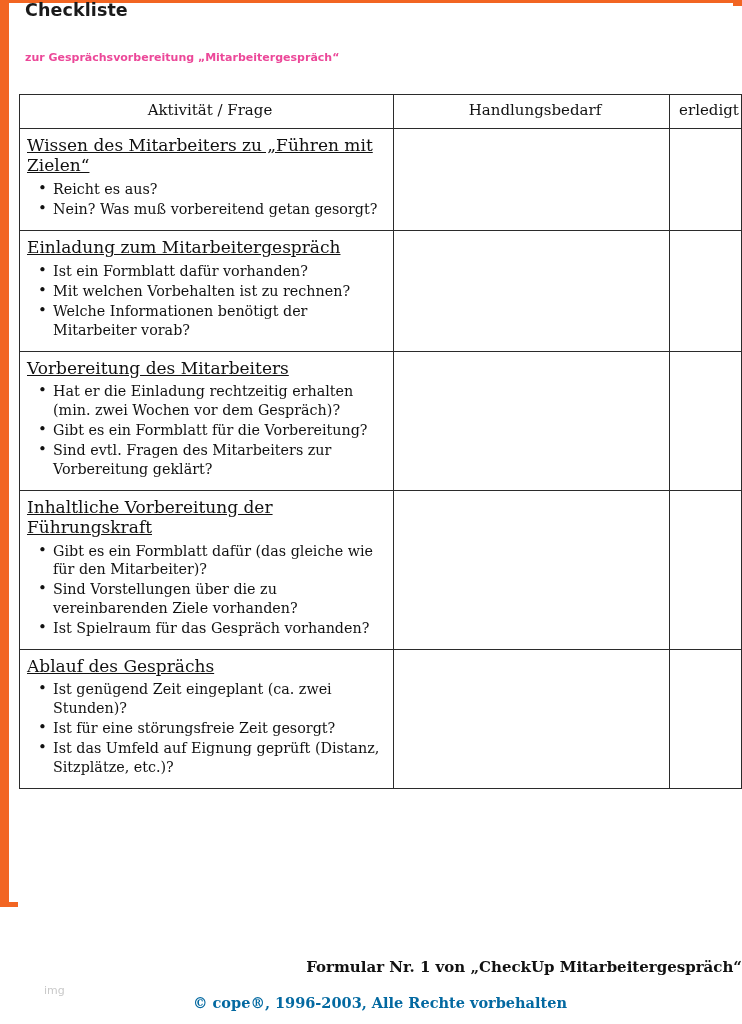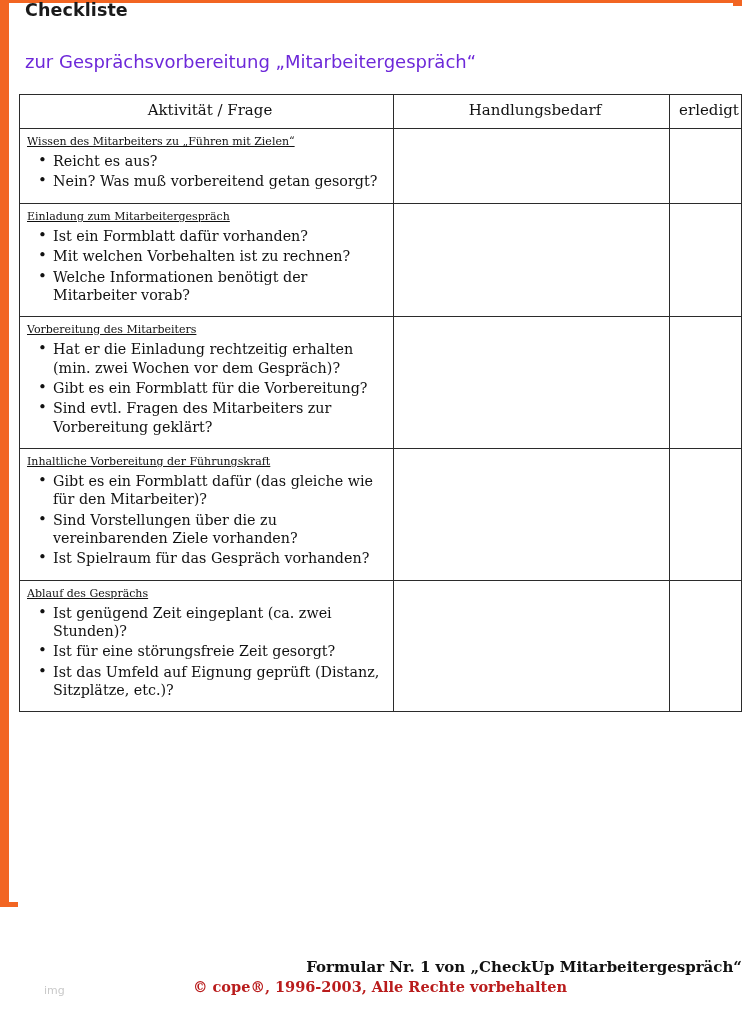--- a/index.html
+++ b/index.html
@@ -41,23 +41,23 @@
     top: -6px;
     font-size: 17.5px;
     font-weight: bold;
     color: #1a1a1a;
     letter-spacing: 0.1px;
   }
   .doc-subtitle {
     position: absolute;
     left: 7px;
     top: 45px;
-    font-size: 18px;
-    font-weight: normal;
-    color: #6d28d9;
+    font-size: 11px;
+    font-weight: bold;
+    color: #ec4899;
   }
   table.checklist {
     position: absolute;
     left: 1px;
     top: 88px;
     width: 722px;
     border-collapse: collapse;
     table-layout: fixed;
   }
   table.checklist td, table.checklist th {
@@ -78,21 +78,21 @@
   .hdr-text {
     font-size: 15px;
     color: #111;
     padding: 6px 0 0 7px;
     font-family: "DejaVu Serif", serif;
   }
   .cell-inner {
     padding: 6px 6px 8px 7px;
   }
   .grp-title {
-    font-size: 11px;
+    font-size: 17px;
     color: #111;
     text-decoration: underline;
     font-family: "DejaVu Serif", serif;
     margin: 0 0 2px 0;
     line-height: 1.2;
   }
   ul.items {
     margin: 4px;
     padding: 0 0 0 20px;
     list-style: none;
@@ -123,23 +123,23 @@
   .footer-line1 {
     font-size: 15px;
     font-weight: bold;
     color: #111;
     font-family: "DejaVu Serif", serif;
     text-align: right;
   }
   .footer-line2 {
     font-size: 14.5px;
     font-weight: bold;
-    color: #b91c1c;
-    font-family: "DejaVu Serif", serif;
-    margin-top: 2px;
+    color: #0369a1;
+    font-family: "DejaVu Serif", serif;
+    margin-top: 18px;
   }
   .watermark {
     position: absolute;
     left: 26px;
     top: 978px;
     font-size: 11px;
     color: #c9c9c9;
   }
 </style>
 </head>

